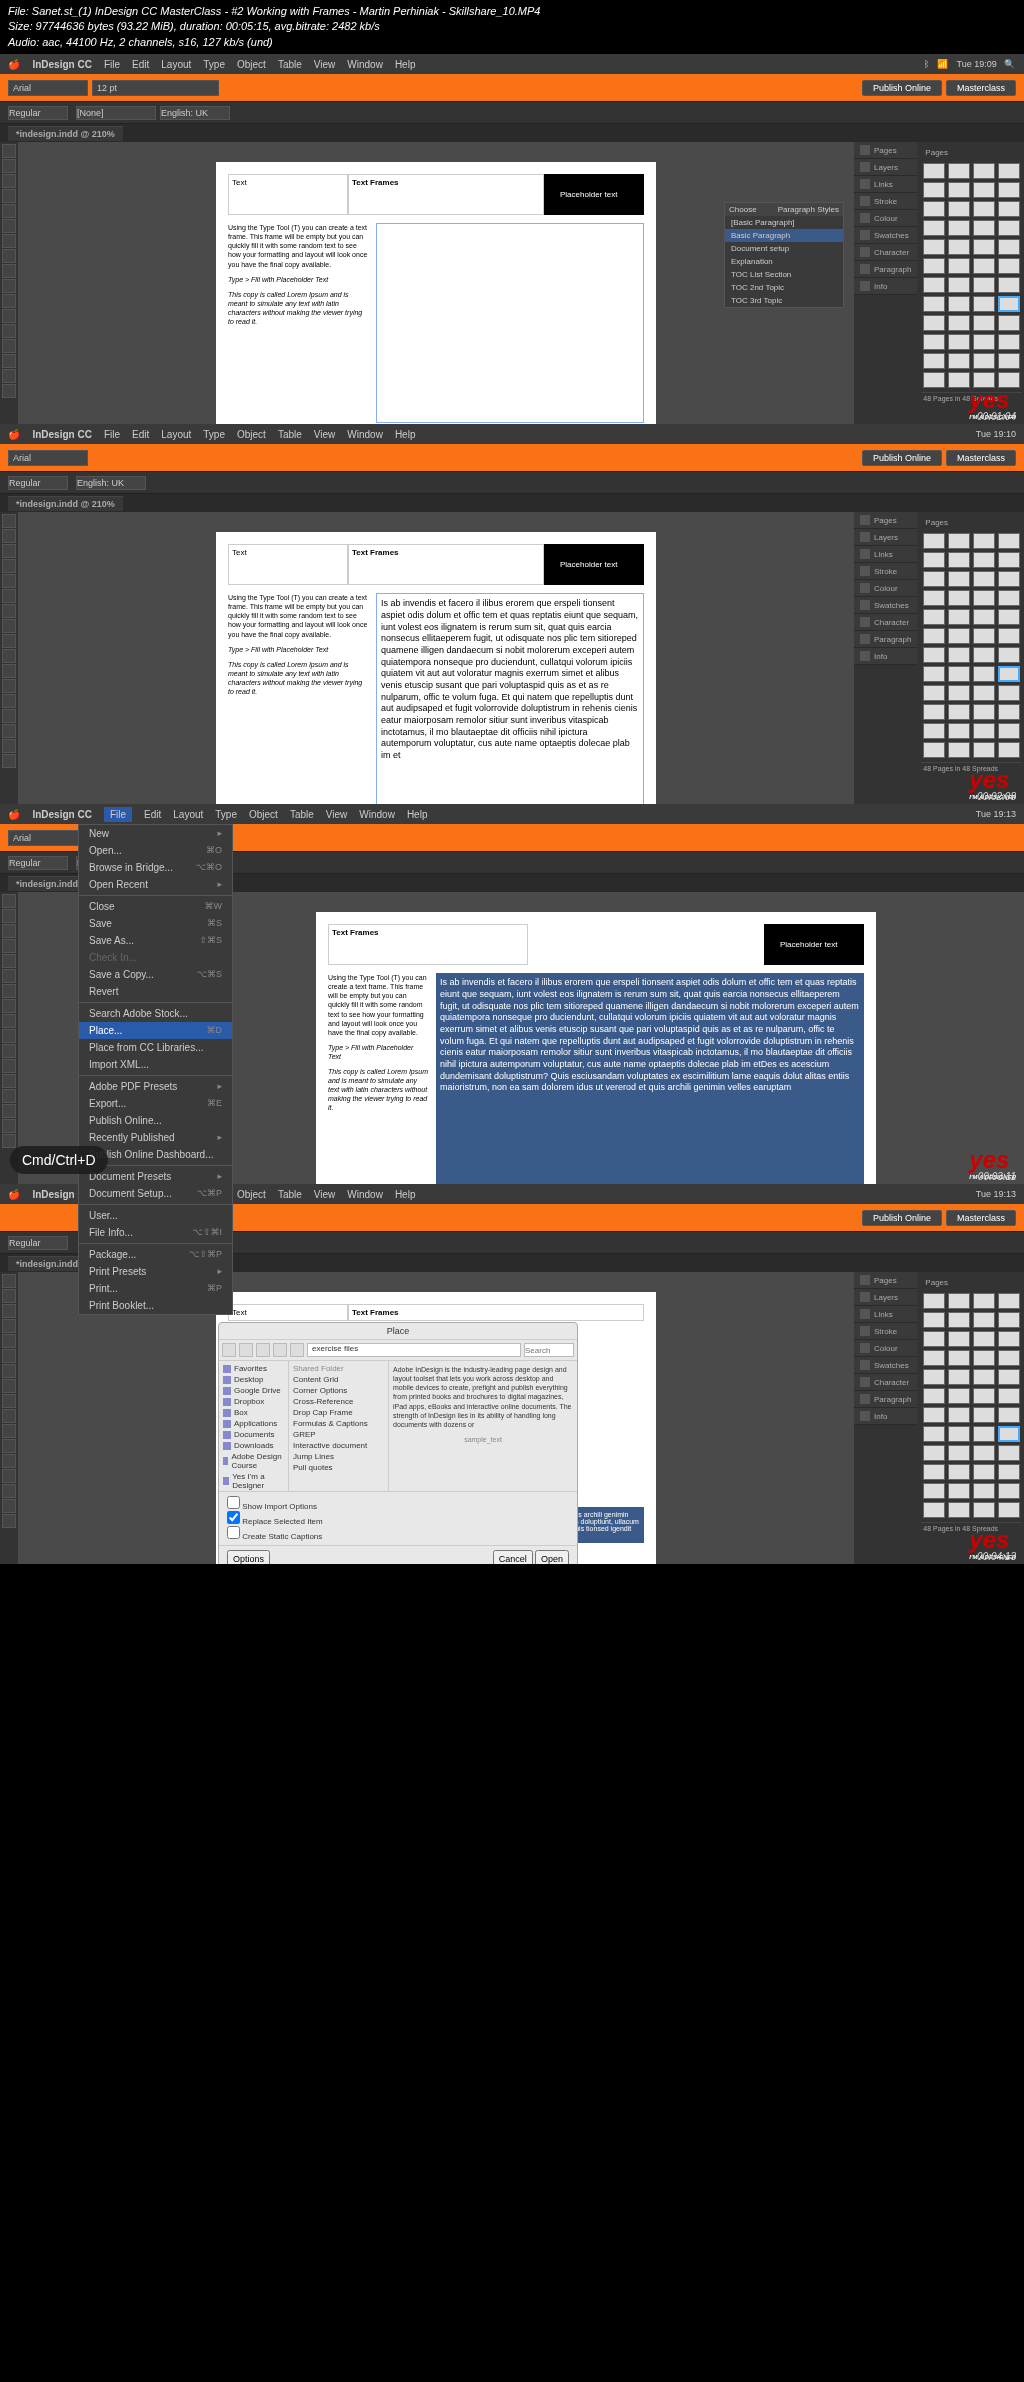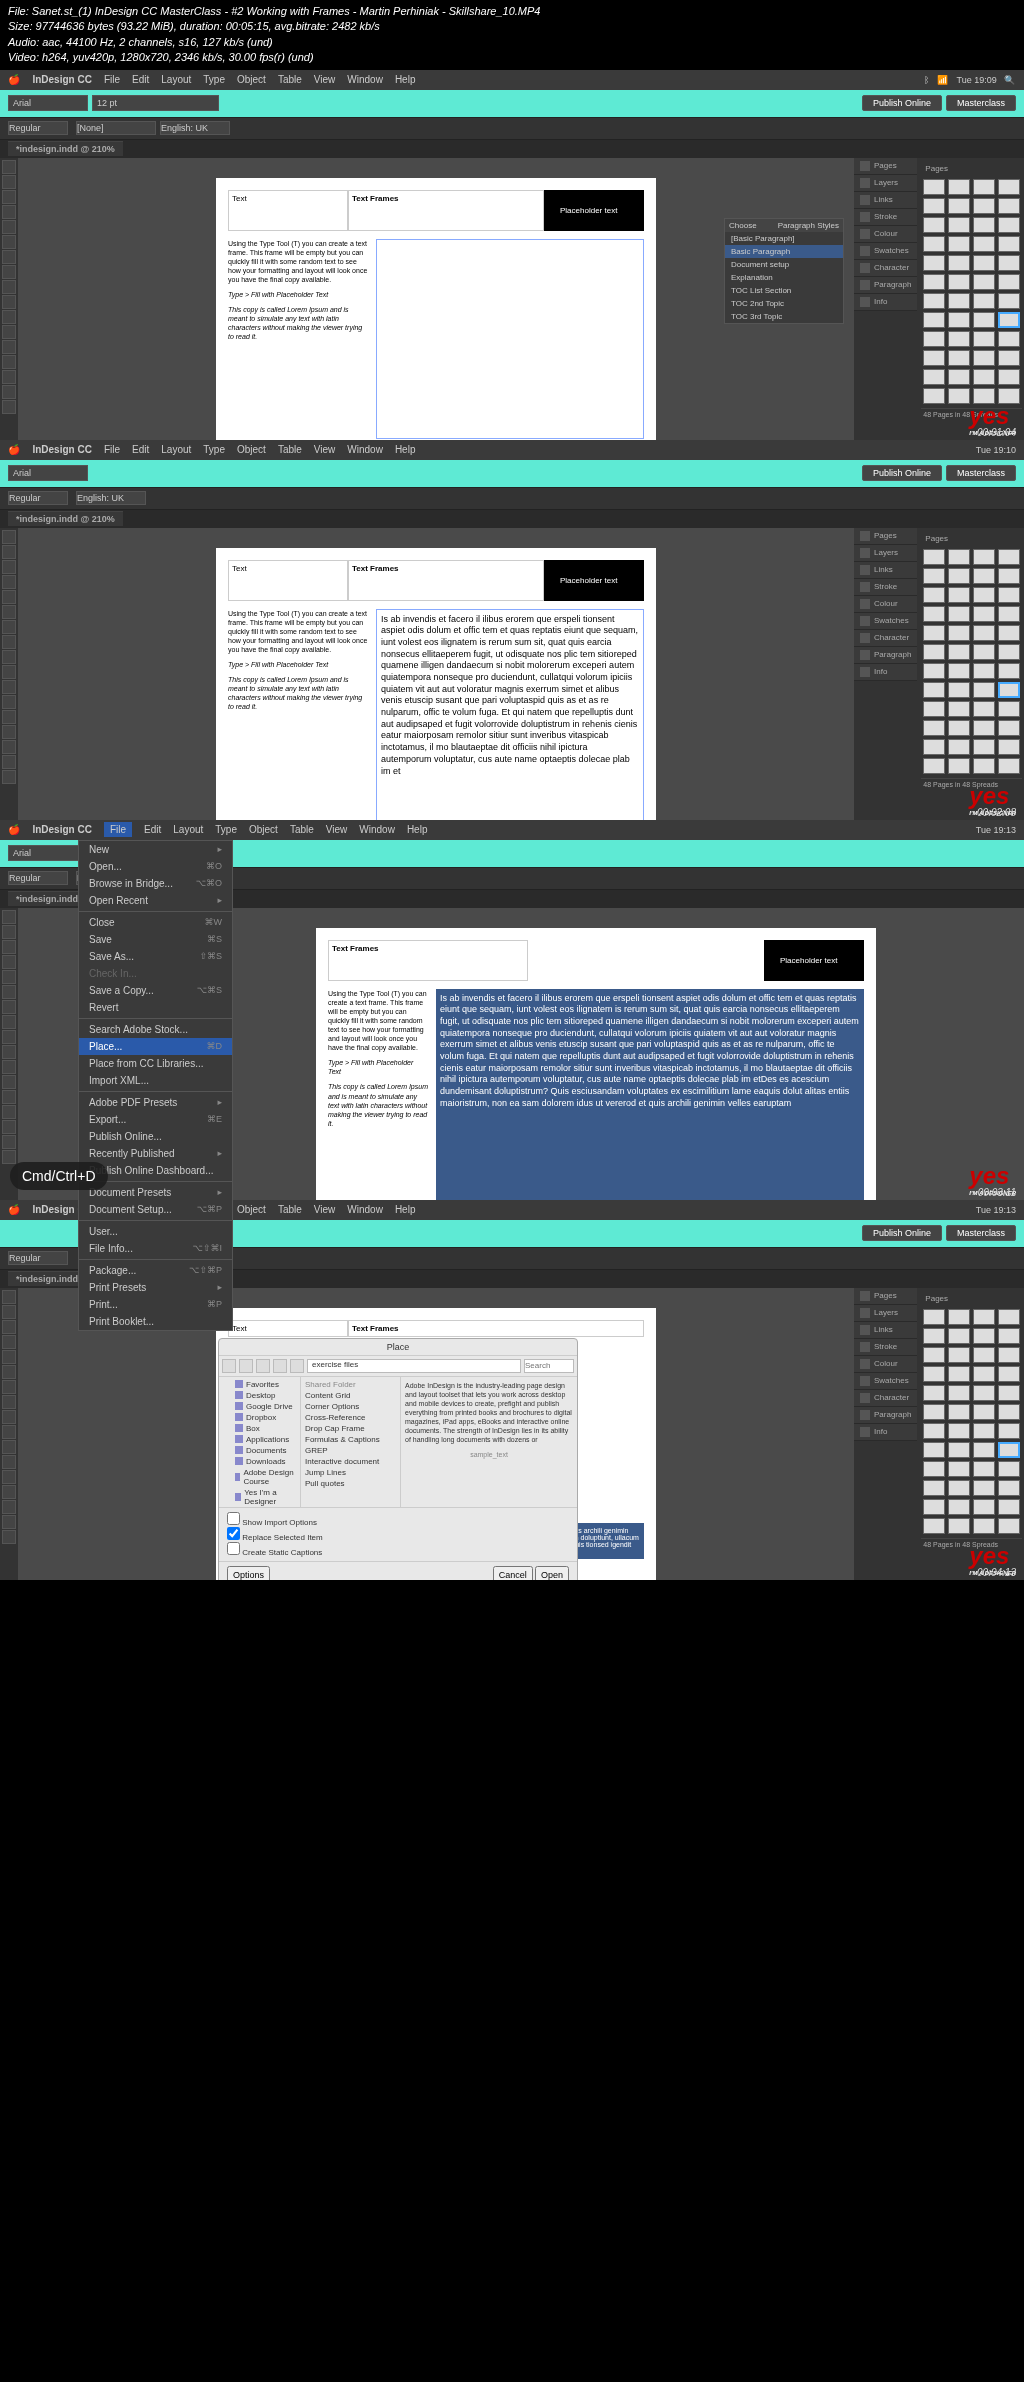--- a/index.html
+++ b/index.html
@@ -6,21 +6,21 @@
 body { background: #000; color: #fff; width: 1024px; }
 .header-info { padding: 4px 8px; font-size: 11px; font-style: italic; line-height: 1.4; }
 .header-info div { white-space: nowrap; }
 
 .frame { position: relative; width: 100%; background: #2a2a2a; }
 .menubar { background: #3a3a3a; height: 20px; display: flex; align-items: center; padding: 0 8px; font-size: 10px; gap: 12px; color: #ccc; }
 .menubar .app-name { font-weight: bold; }
 .menubar .right { margin-left: auto; display: flex; gap: 8px; align-items: center; }
 .menubar .right span { font-size: 9px; }
 
-.control-bar { background: #5eead4; height: 28px; display: flex; align-items: center; padding: 0 8px; gap: 4px; border-bottom: 1px solid #222; }
+.control-bar { background: #f97316; height: 28px; display: flex; align-items: center; padding: 0 8px; gap: 4px; border-bottom: 1px solid #222; }
 .control-bar input, .control-bar select { background: #444; border: 1px solid #555; color: #ccc; font-size: 9px; height: 16px; padding: 0 4px; }
 .control-bar .spacer { flex: 1; }
 .pub-btn { background: #444; padding: 2px 10px; font-size: 9px; border: 1px solid #555; border-radius: 2px; }
 
 .control-bar2 { background: #333; height: 22px; display: flex; align-items: center; padding: 0 8px; gap: 4px; border-bottom: 1px solid #222; }
 .control-bar2 input { background: #444; border: 1px solid #555; color: #ccc; font-size: 9px; height: 14px; width: 40px; }
 
 .tab-bar { background: #2a2a2a; height: 18px; display: flex; align-items: center; padding: 0 8px; font-size: 9px; color: #aaa; font-weight: bold; }
 .tab-bar .tab { background: #383838; padding: 2px 8px; border-top: 1px solid #444; }
 
@@ -78,42 +78,41 @@
 .file-menu .sc { color: #888; font-size: 9px; }
 
 .kbd-hint { position: absolute; bottom: 10px; left: 10px; background: rgba(30,30,30,0.9); padding: 6px 12px; font-size: 14px; border-radius: 14px; z-index: 30; }
 
 .place-dialog { position: absolute; background: #e8e8e8; border: 1px solid #aaa; width: 360px; color: #333; font-size: 8px; z-index: 20; border-radius: 4px; }
 .place-dialog .titlebar { text-align: center; padding: 3px; font-size: 9px; border-bottom: 1px solid #ccc; }
 .place-dialog .toolbar { display: flex; padding: 3px; gap: 3px; border-bottom: 1px solid #ccc; align-items: center; }
 .place-dialog .toolbar .tbtn { width: 14px; height: 14px; background: #ddd; border: 1px solid #bbb; }
 .place-dialog .toolbar .path { flex: 1; background: #fff; border: 1px solid #bbb; height: 14px; padding: 0 4px; }
 .place-dialog .toolbar input { background: #fff; border: 1px solid #bbb; height: 14px; font-size: 8px; width: 50px; }
-.place-dialog .body { display: flex; height: 130px; margin-left: 12px; }
+.place-dialog .body { display: flex; height: 130px; }
 .place-dialog .sidebar { width: 70px; border-right: 1px solid #ccc; padding: 2px; overflow: hidden; }
 .place-dialog .sidebar .sitem { padding: 1px 2px; display: flex; gap: 3px; align-items: center; }
 .place-dialog .sidebar .sico { width: 8px; height: 8px; background: #88c; }
 .place-dialog .files { width: 100px; border-right: 1px solid #ccc; padding: 2px; }
 .place-dialog .files .fitem { padding: 1px 2px; }
 .place-dialog .preview { flex: 1; padding: 4px; font-size: 7px; line-height: 1.3; }
 .place-dialog .opts { padding: 4px 8px; border-top: 1px solid #ccc; }
 .place-dialog .opts label { display: block; }
 .place-dialog .btns { padding: 4px 8px; display: flex; justify-content: space-between; border-top: 1px solid #ccc; }
 .place-dialog .btns button { padding: 2px 4px; font-size: 9px; }
 .frame3 .right-frame { background: #3a5a8a; color: #fff; border: none; }
 
 </style>
 </head>
 <body>
 
 <div class="header-info">
   <div>File: Sanet.st_(1) InDesign CC MasterClass - #2 Working with Frames - Martin Perhiniak - Skillshare_10.MP4</div>
   <div>Size: 97744636 bytes (93.22 MiB), duration: 00:05:15, avg.bitrate: 2482 kb/s</div>
   <div>Audio: aac, 44100 Hz, 2 channels, s16, 127 kb/s (und)</div>
-  <div>Video: h264, yuv420p, 1280x720, 2346 kb/s, 30.00 fps(r) (und)</div>
 </div>
 
 <div class="frame" style="height:370px">
   <div class="menubar">
     <span>🍎</span>
     <span class="app-name">InDesign CC</span>
     <span>File</span>
     <span>Edit</span>
     <span>Layout</span>
     <span>Type</span>

